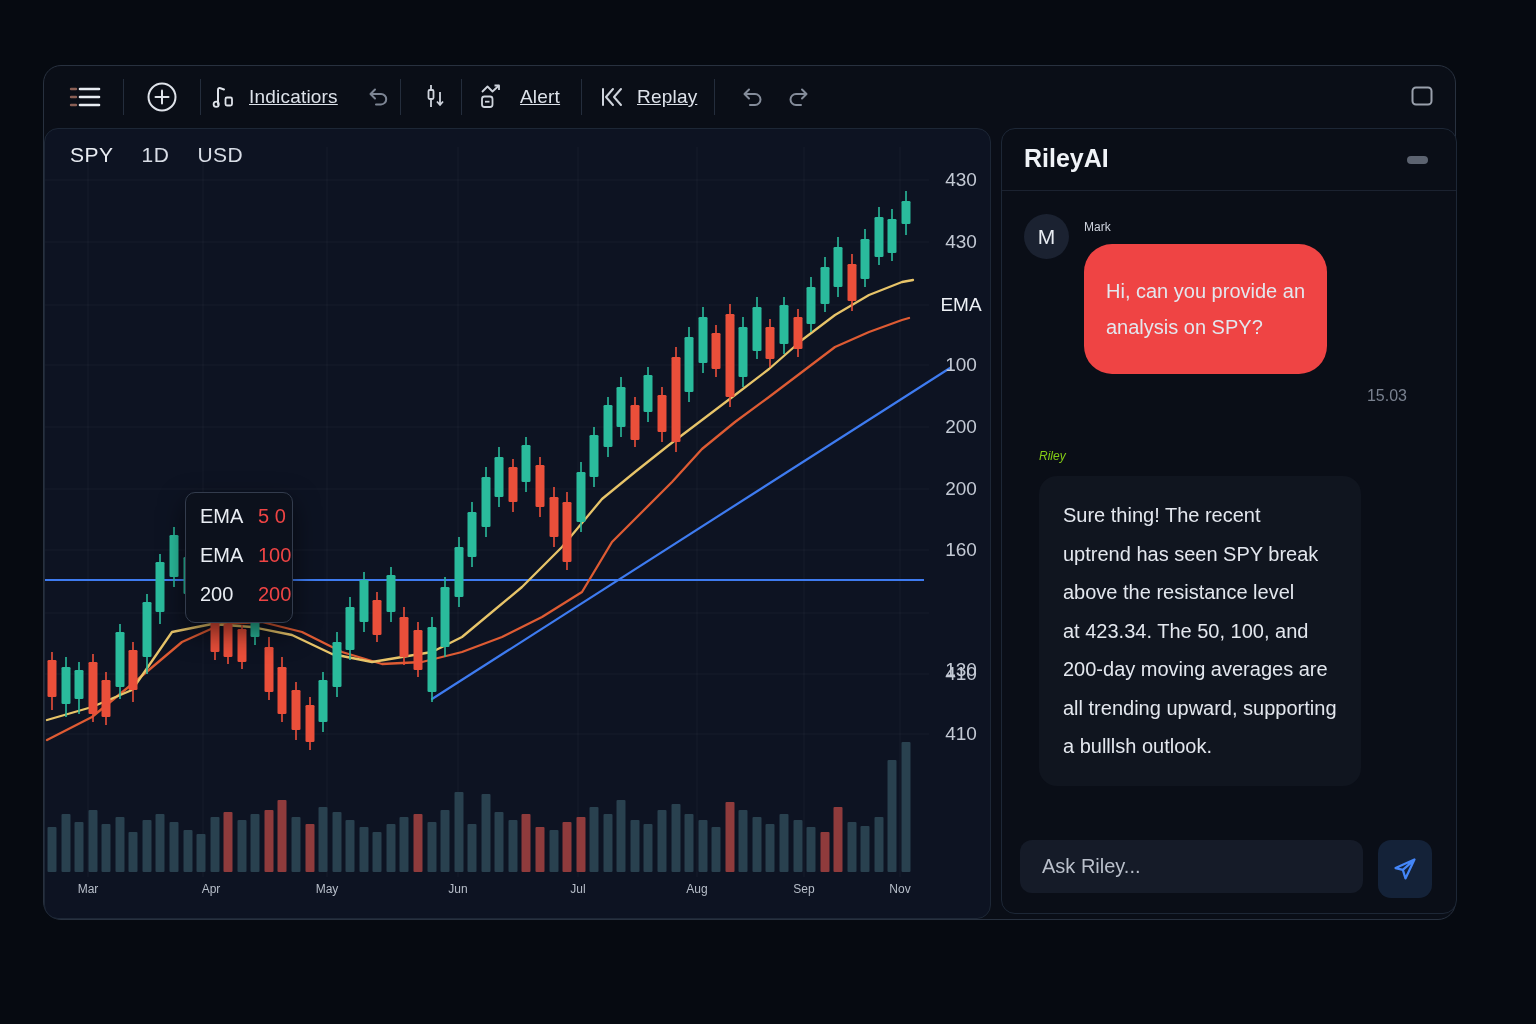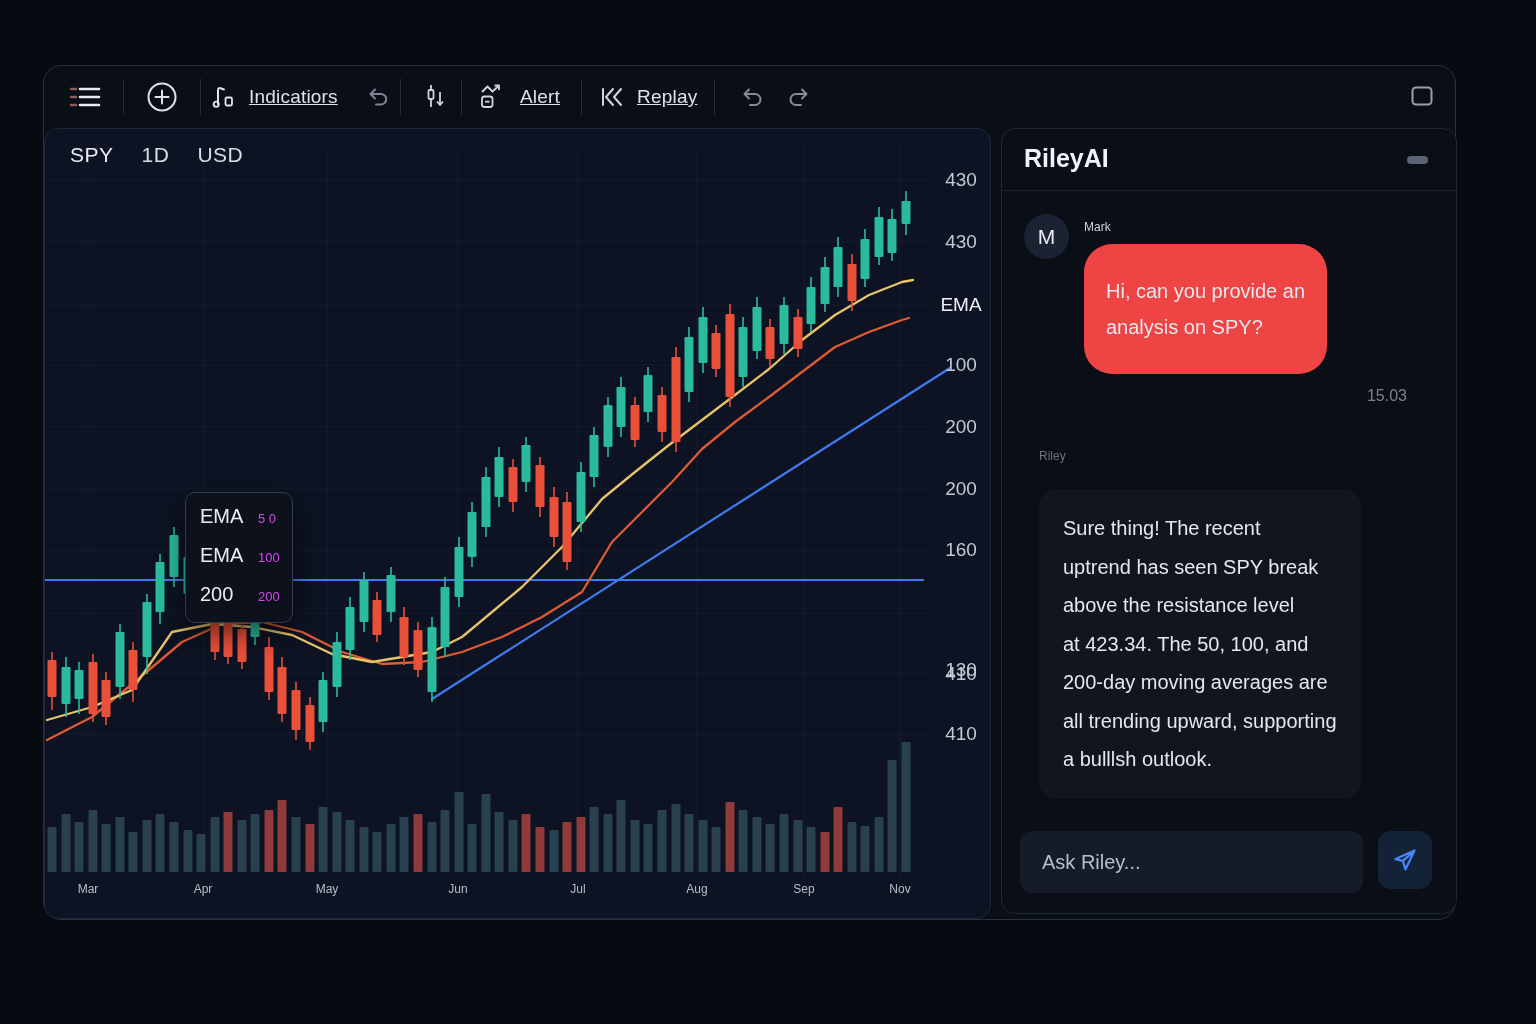--- a/index.html
+++ b/index.html
@@ -32,40 +32,40 @@
   .price-label { position:absolute; width:100%; text-align:center; font-size:19px; color:#c3c9d4; }
   .price-label.bright { color:#eef1f6; }
   .time-axis { position:absolute; left:0; top:753px; width:100%; height:30px; z-index:4; }
   .month-label { position:absolute; width:64px; text-align:center; font-size:12px; color:#b7bec9; }
 
   .ind-tooltip { position:absolute; left:140px; top:363px; width:108px; height:131px; z-index:6;
                  background:#0c111c; border:1.5px solid #333c4d; border-radius:10px;
                  box-shadow:0 10px 26px rgba(0,0,0,.55); padding:12px 0 0 14px; }
   .tt-row { display:flex; align-items:baseline; height:39px; }
   .tt-label { font-size:20px; color:#e9edf3; width:58px; }
-  .tt-value { font-size:13px; color:#d946ef; }
+  .tt-value { font-size:20px; color:#ef4444; }
 
   
   .chat-header { position:absolute; left:0; top:0; width:100%; height:62px;
                  border-bottom:1px solid #1b2230; }
   .chat-title { position:absolute; left:22px; top:15px; font-size:25px; font-weight:bold; color:#f0f3f7; }
   .minimize-btn { position:absolute; right:28px; top:27px; width:21px; height:8px;
                   background:#5c6370; border-radius:4px; border:0; cursor:pointer; }
   .chat-body { position:absolute; left:0; top:63px; width:100%; bottom:96px; padding:22px; }
   .msg-row { display:flex; gap:15px; }
   .avatar { width:45px; height:45px; border-radius:50%; background:#1b2231; color:#e8ecf2;
             font-size:21px; display:flex; align-items:center; justify-content:center; flex:none; }
   .author { font-size:12px; color:#ced3dd; margin:6px 0 10px 0; }
   .bubble { background:#ef4444; border-radius:28px; padding:29px 22px; font-size:20px;
             line-height:36px; color:#e3e7ee; white-space:pre-line; width:fit-content; }
   .bubble.assistant { background:#10151f; line-height:38.5px; border-radius:18px; padding:20px 24px; }
   .msg-time { text-align:right; font-size:16px; color:#79818f; margin:13px 3px 0 0; width:323px; }
   .msg-assistant { margin:44px 0 0 15px; }
-  .msg-assistant .author { color:#737373; margin-bottom:26px; }
-  .chat-input-row { position:absolute; left:18px; right:24px; bottom:20px; height:62px; display:flex; gap:15px; }
+  .msg-assistant .author { color:#84cc16; margin-bottom:13px;font-style:italic; }
+  .chat-input-row { position:absolute; left:18px; right:24px; bottom:20px; height:53px; display:flex; gap:15px; }
   .ask-input { flex:1; background:#151b28; border:0; outline:0; border-radius:12px; padding:0 22px;
                font-size:20px; color:#e3e7ee; font-family:inherit; }
   .ask-input::placeholder { color:#b9bfca; }
   .send-btn { width:54px; height:58px; background:#142238; border:0; border-radius:13px;
               display:flex; align-items:center; justify-content:center; cursor:pointer; }
 </style>
 </head>
 <body>
 
 <div class="app">
@@ -394,21 +394,21 @@
         <div class="price-label" style="top: 225px;">100</div>
         <div class="price-label" style="top: 287px;">200</div>
         <div class="price-label" style="top: 349px;">200</div>
         <div class="price-label" style="top: 410px;">160</div>
         <div class="price-label" style="top: 483px; margin-top: 47px;">130</div>
         <div class="price-label" style="top: 534px;">410</div>
         <div class="price-label" style="top: 594px;">410</div>
       </div>
     <div class="time-axis">
         <div class="month-label" style="left: 11px;">Mar</div>
-        <div class="month-label" style="left: 126px;">Apr</div>
+        <div class="month-label" style="left: 134px;">Apr</div>
         <div class="month-label" style="left: 250px;">May</div>
         <div class="month-label" style="left: 381px;">Jun</div>
         <div class="month-label" style="left: 501px;">Jul</div>
         <div class="month-label" style="left: 620px;">Aug</div>
         <div class="month-label" style="left: 727px;">Sep</div>
         <div class="month-label" style="left: 823px;">Nov</div>
       </div>
 
     <div class="ind-tooltip">
       <div class="tt-row">

